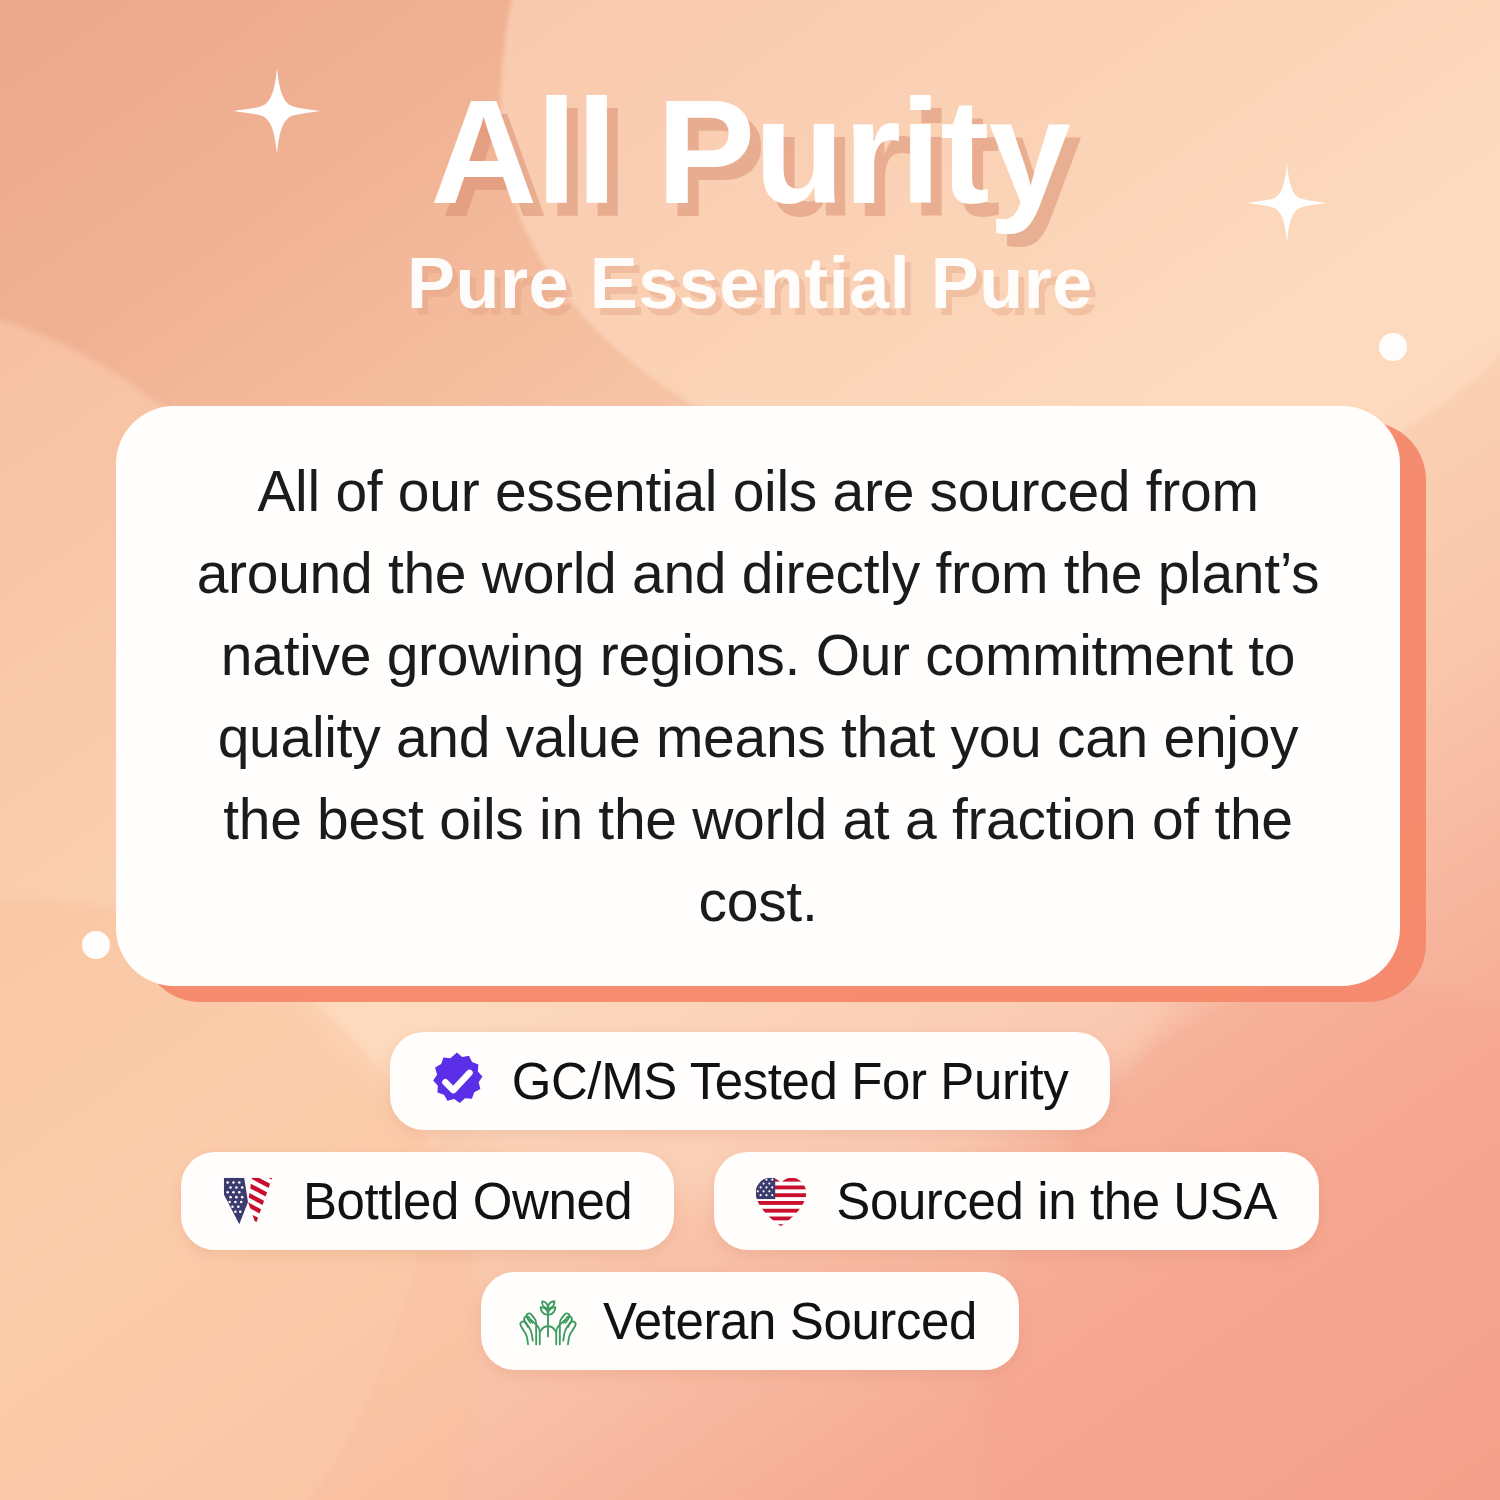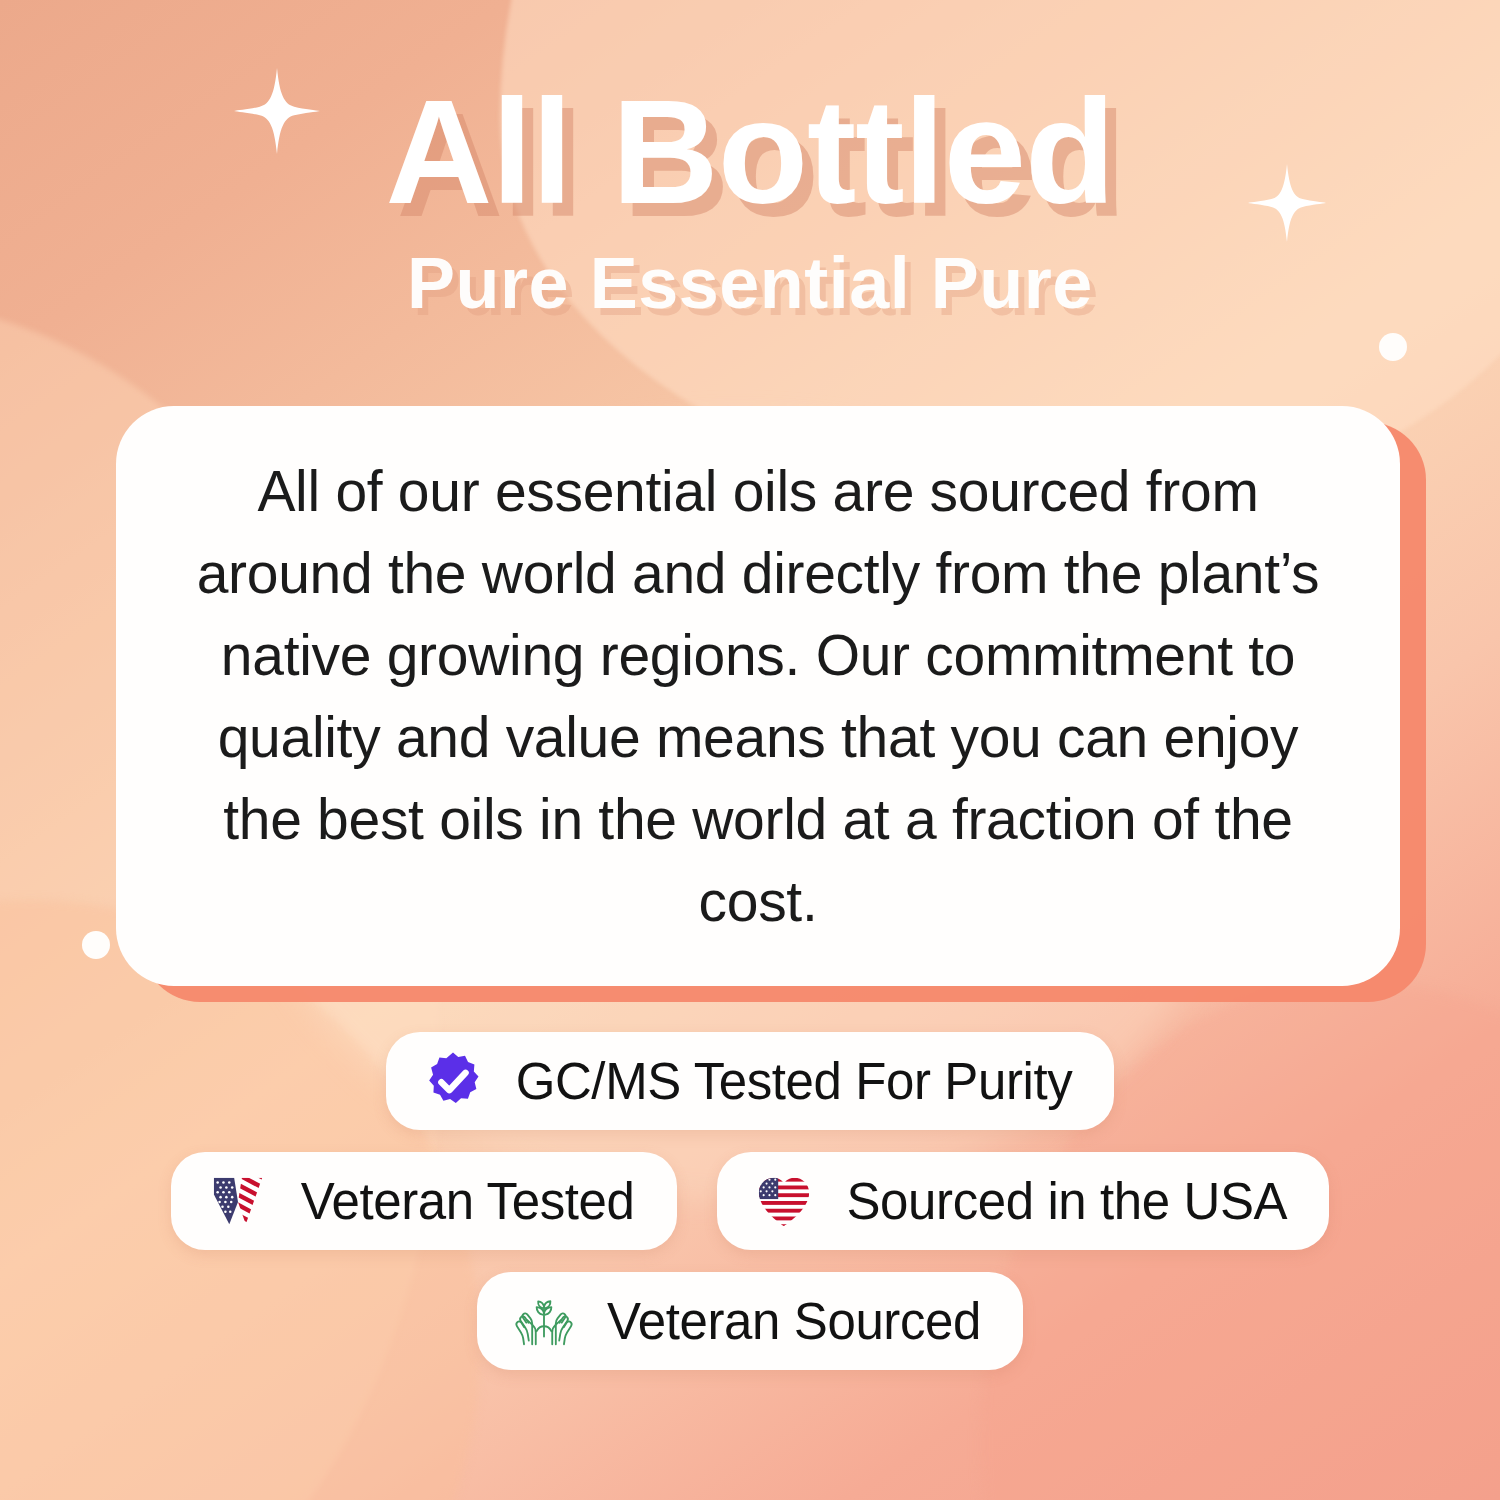--- a/index.html
+++ b/index.html
@@ -163,21 +163,21 @@
   .badge-row {
     display: flex;
     justify-content: center;
     align-items: center;
     gap: 40px;
     margin-bottom: 22px;
   }
   .badge {
     display: inline-flex;
     align-items: center;
-    gap: 32px;
+    gap: 24px;
     background: #fffefd;
     border-radius: 34px;
     padding: 18px 42px 18px 36px;
     box-shadow: 0 5px 14px rgba(196, 112, 84, 0.17);
   }
   .badge-label {
     font-size: 51px;
     line-height: 1;
     color: #121212;
     font-weight: 400;
@@ -211,21 +211,21 @@
   <div class="sparkle sparkle-b">
     <svg viewBox="0 0 100 100" aria-hidden="true">
       <path d="M50 0 C53 30 58 42 70 45 C82 48 96 49 100 50 C96 51 82 52 70 55 C58 58 53 70 50 100 C47 70 42 58 30 55 C18 52 4 51 0 50 C4 49 18 48 30 45 C42 42 47 30 50 0 Z" fill="#ffffff"></path>
     </svg>
   </div>
 
   <div class="dot dot-a"></div>
   <div class="dot dot-b"></div>
 
   <div class="headline-block">
-    <div class="headline">All Bottled</div>
+    <div class="headline">All Purity</div>
     <div class="subheadline">Pure Essential Pure</div>
   </div>
 
   <div class="card-wrap">
     <div class="card-shadow"></div>
     <div class="card">
       <p class="card-text">All of our essential oils are sourced from around the world and directly from the plant’s native growing regions.  Our commitment to quality and value means that you can enjoy the best oils in the world at a fraction of the cost.</p>
     </div>
   </div>
 
@@ -289,21 +289,21 @@
                 <rect x="-20" y="-3.6" width="110" height="4.6"></rect>
                 <rect x="-20" y="5.6" width="110" height="4.6"></rect>
                 <rect x="-20" y="14.8" width="110" height="4.6"></rect>
                 <rect x="-20" y="24" width="110" height="4.6"></rect>
                 <rect x="-20" y="33.2" width="110" height="4.6"></rect>
                 <rect x="-20" y="42.4" width="110" height="4.6"></rect>
               </g>
             </g>
           </svg>
         </span>
-        <span class="badge-label">Veteran Tested</span>
+        <span class="badge-label">Bottled Owned</span>
       </div>
 
       <div class="badge">
         <span class="badge-icon">
           <svg viewBox="0 0 64 64" aria-hidden="true">
             <defs>
               <clipPath id="heartClip">
                 <path d="M32 58S6 41.5 6 23.6C6 14.4 13.2 8 21.2 8c5 0 9 2.6 10.8 6.2C33.8 10.6 37.8 8 42.8 8 50.8 8 58 14.4 58 23.6 58 41.5 32 58 32 58z"></path>
               </clipPath>
             </defs>

